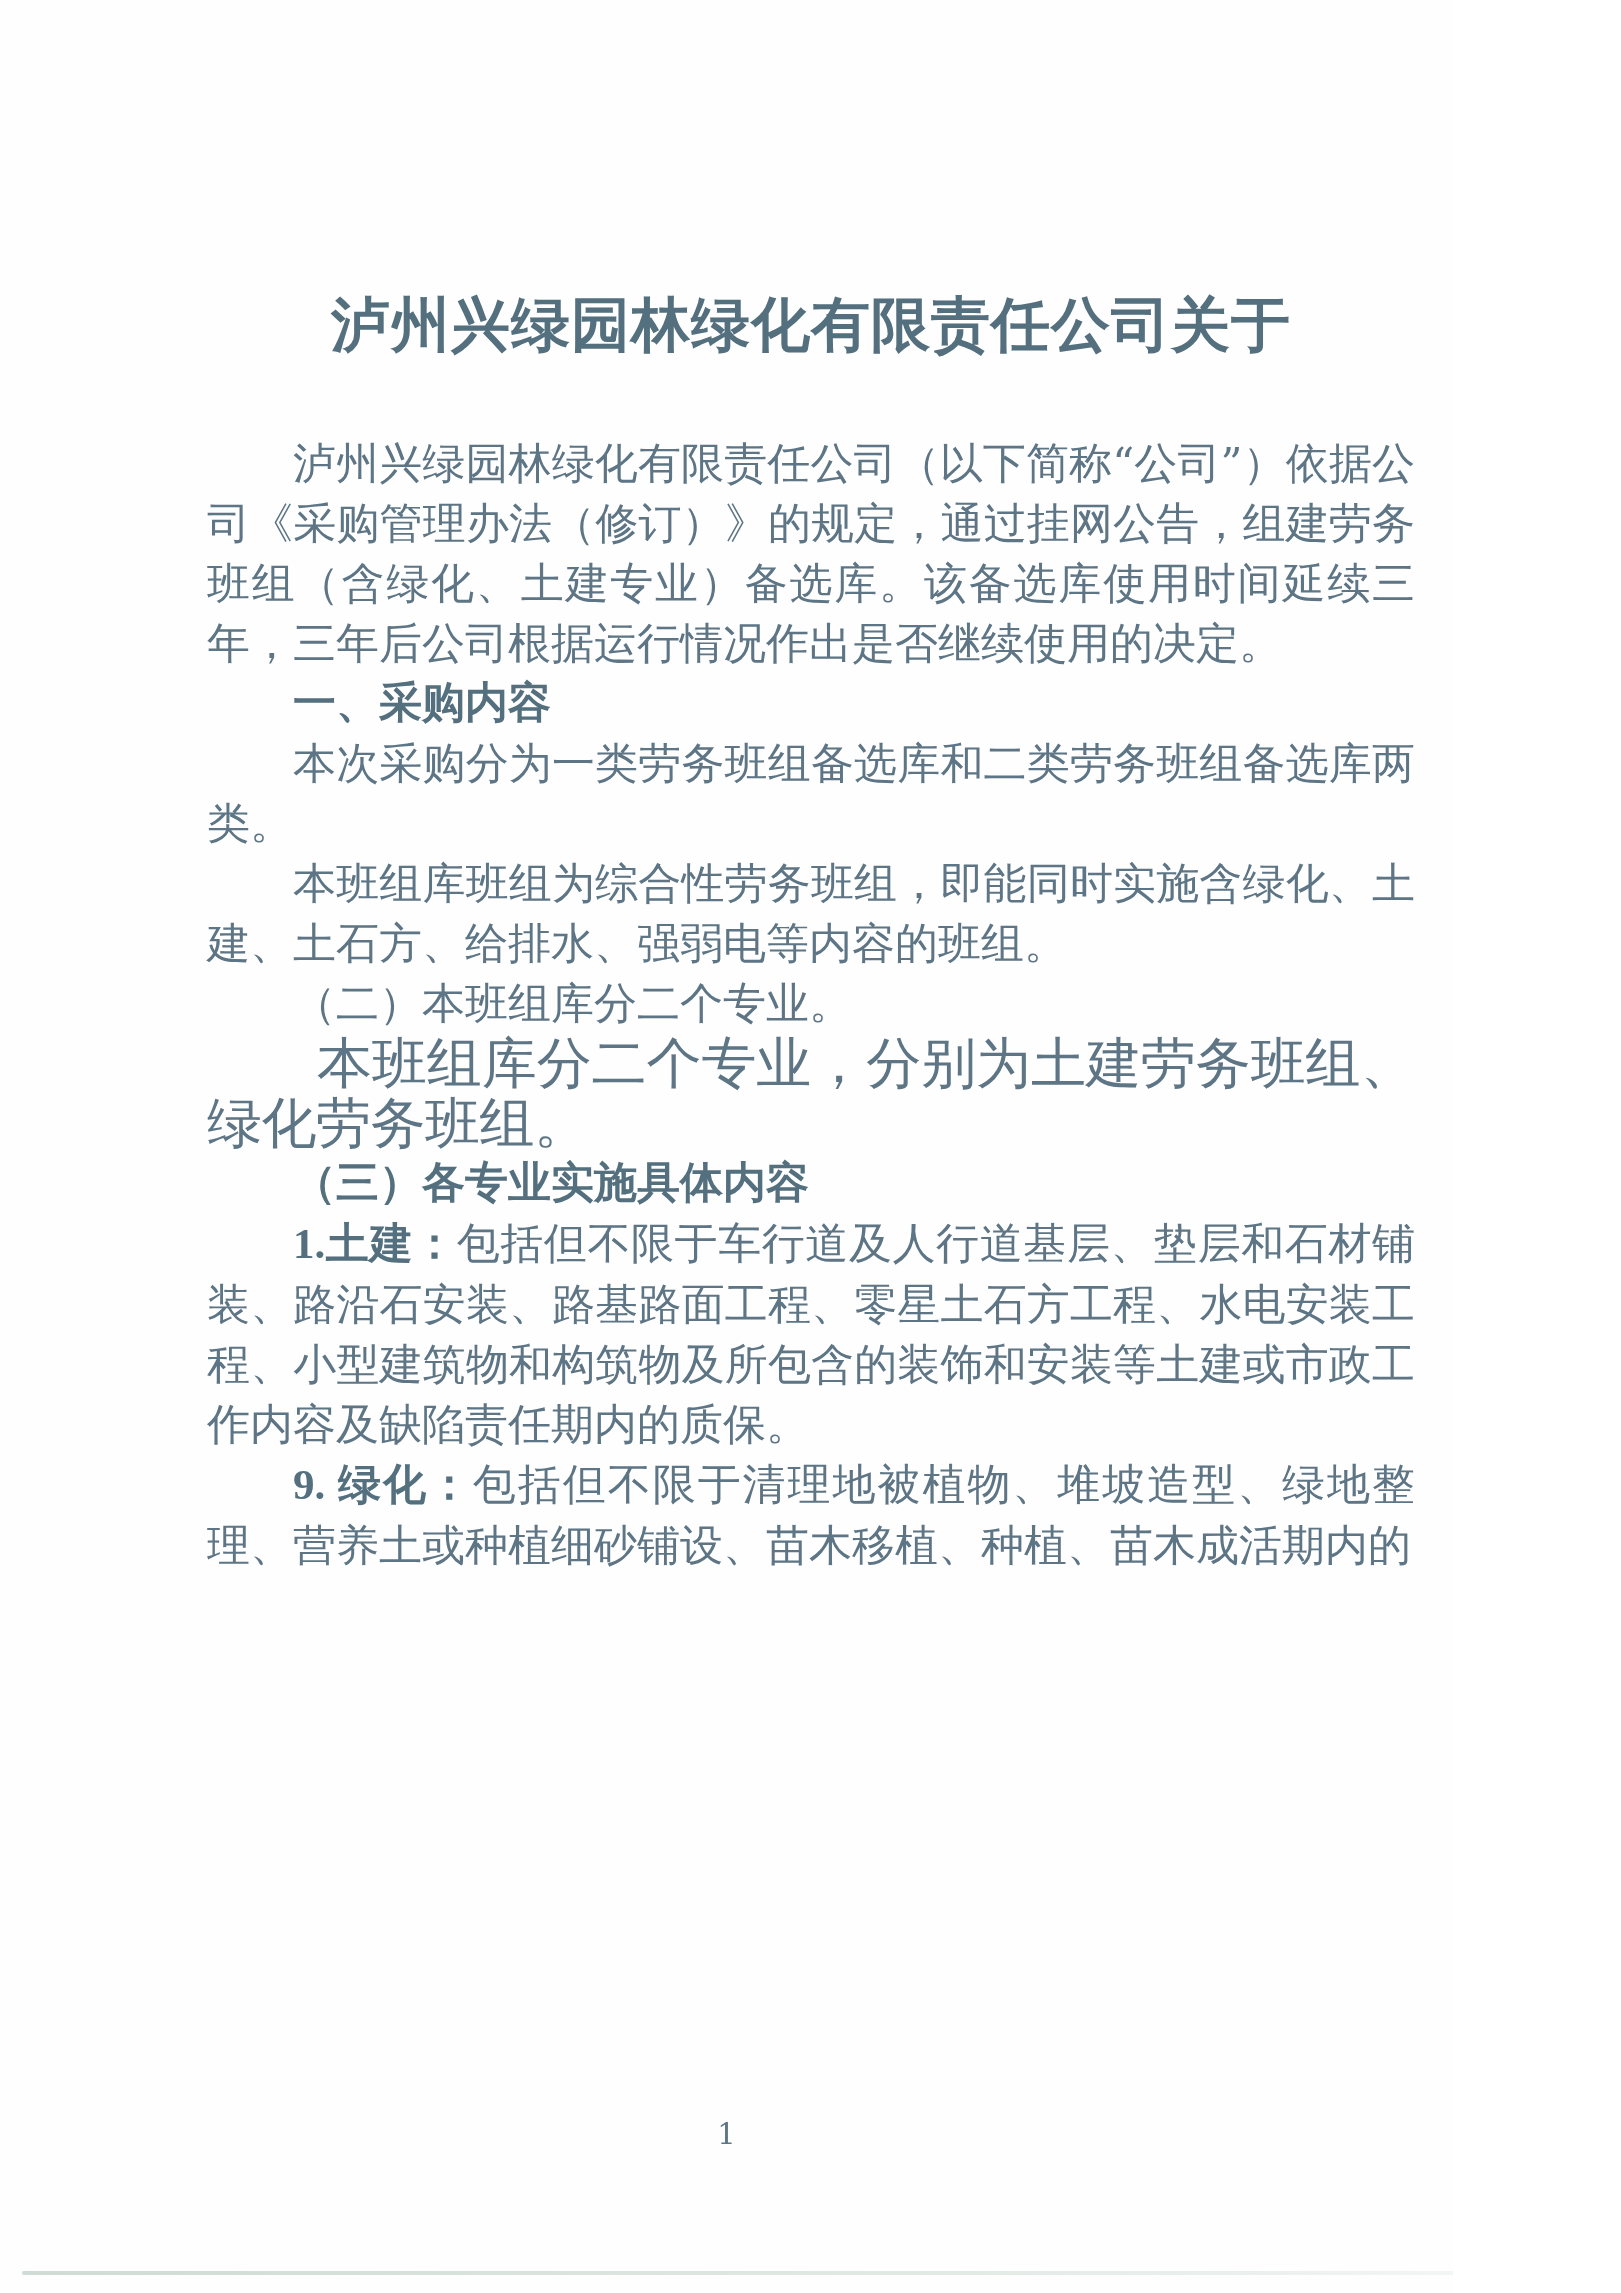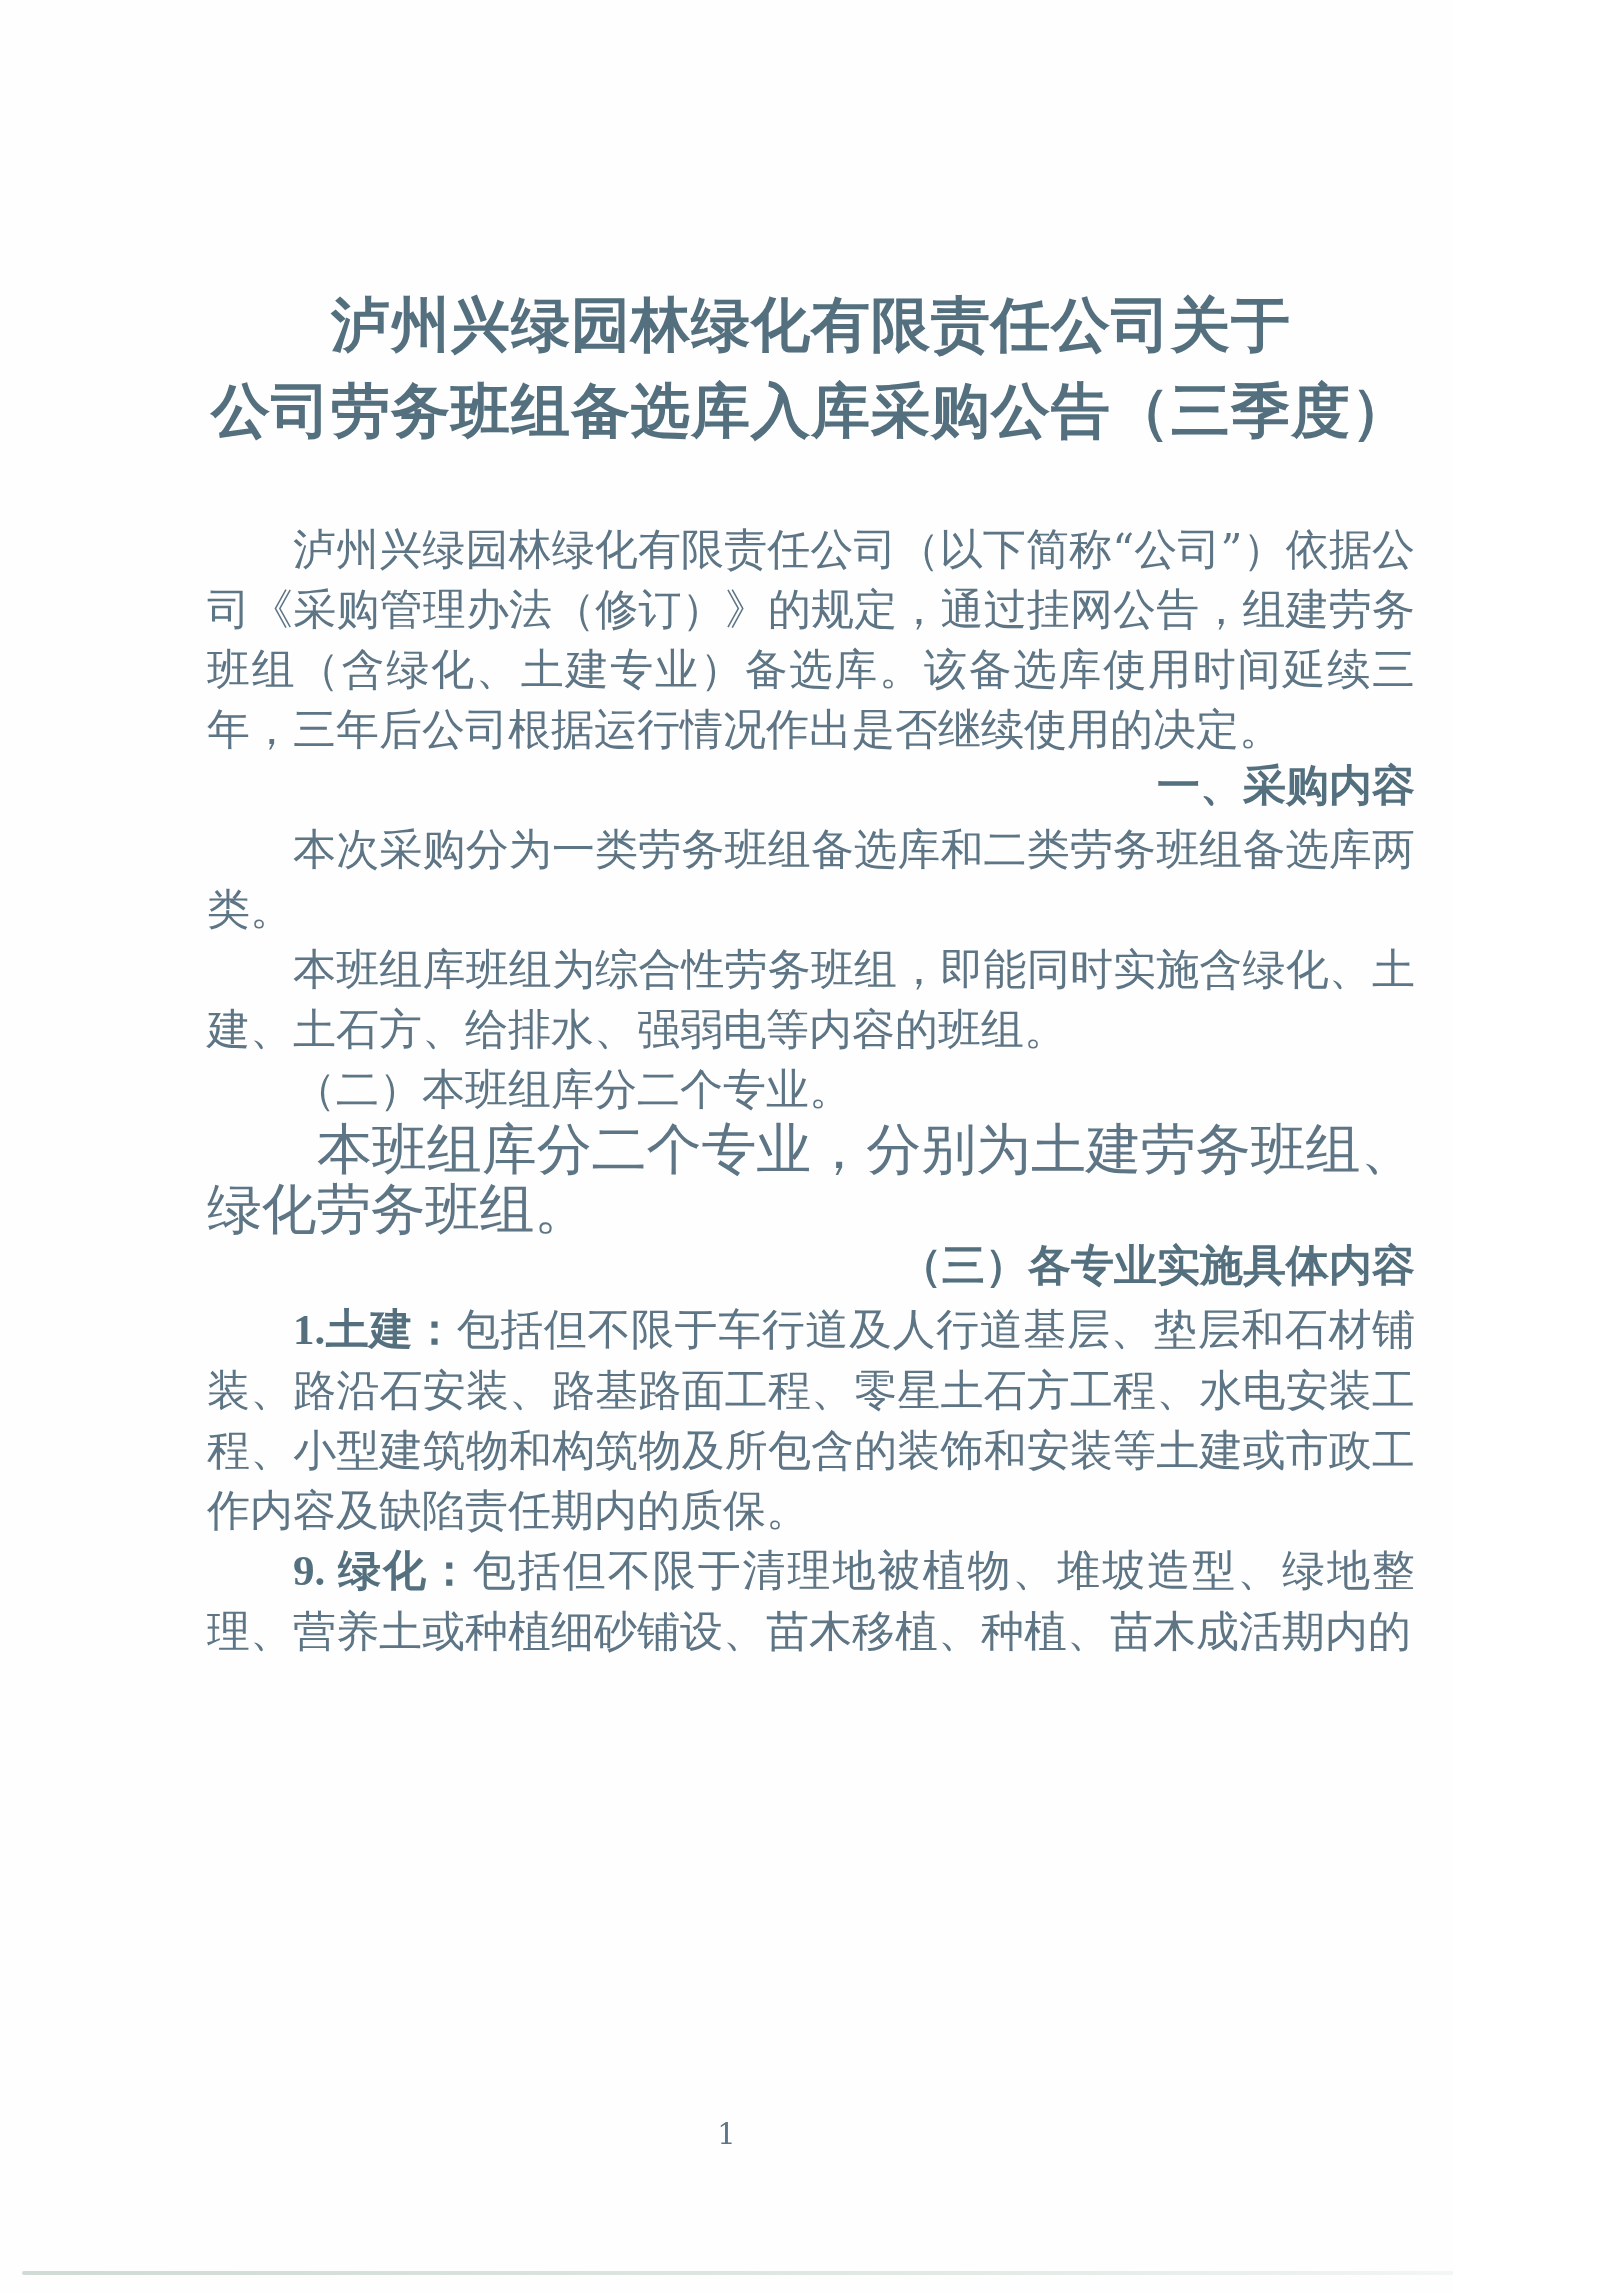--- a/index.html
+++ b/index.html
@@ -42,23 +42,23 @@
     margin: 0;
     font-size: 43px;
     line-height: 60px;
     text-indent: 2em;
     text-align: justify;
     text-justify: inter-ideograph;
     letter-spacing: 0px;
     color: var(--text-color, #5d7585);
   }
   .para.heading {
-    font-family: Liberation Mono, monospace;
+    font-family: Liberation Serif, serif;
     font-weight: 700;
-    text-align: right;
+    text-align: left;
     color: var(--heading-color, #54707f);
   }
   .para.tight {
     font-size: 55px;
     letter-spacing: -0.5px;
   }
   .para .prefix {
     font-family: Liberation Serif, serif;
     font-weight: 700;
     color: var(--heading-color, #54707f);
@@ -86,21 +86,20 @@
     border-radius: 2px;
   }
 </style>
 </head>
 <body>
 
 <div class="page">
   <div class="content">
     <h1 class="title">
       <span class="title-line">泸州兴绿园林绿化有限责任公司关于</span>
-      <span class="title-line">公司劳务班组备选库入库采购公告（三季度）</span>
     </h1>
     <div class="doc-body" id="doc-body">
         <p class="para body">泸州兴绿园林绿化有限责任公司（以下简称“公司”）依据公司《采购管理办法（修订）》的规定，通过挂网公告，组建劳务班组（含绿化、土建专业）备选库。该备选库使用时间延续三年，三年后公司根据运行情况作出是否继续使用的决定。</p>
         <p class="para heading">一、采购内容</p>
         <p class="para body">本次采购分为一类劳务班组备选库和二类劳务班组备选库两类。</p>
         <p class="para body">本班组库班组为综合性劳务班组，即能同时实施含绿化、土建、土石方、给排水、强弱电等内容的班组。</p>
         <p class="para body">（二）本班组库分二个专业。</p>
         <p class="para body tight">本班组库分二个专业，分别为土建劳务班组、绿化劳务班组。</p>
         <p class="para heading">（三）各专业实施具体内容</p>
         <p class="para body"><b class="prefix">1.土建：</b>包括但不限于车行道及人行道基层、垫层和石材铺装、路沿石安装、路基路面工程、零星土石方工程、水电安装工程、小型建筑物和构筑物及所包含的装饰和安装等土建或市政工作内容及缺陷责任期内的质保。</p>

